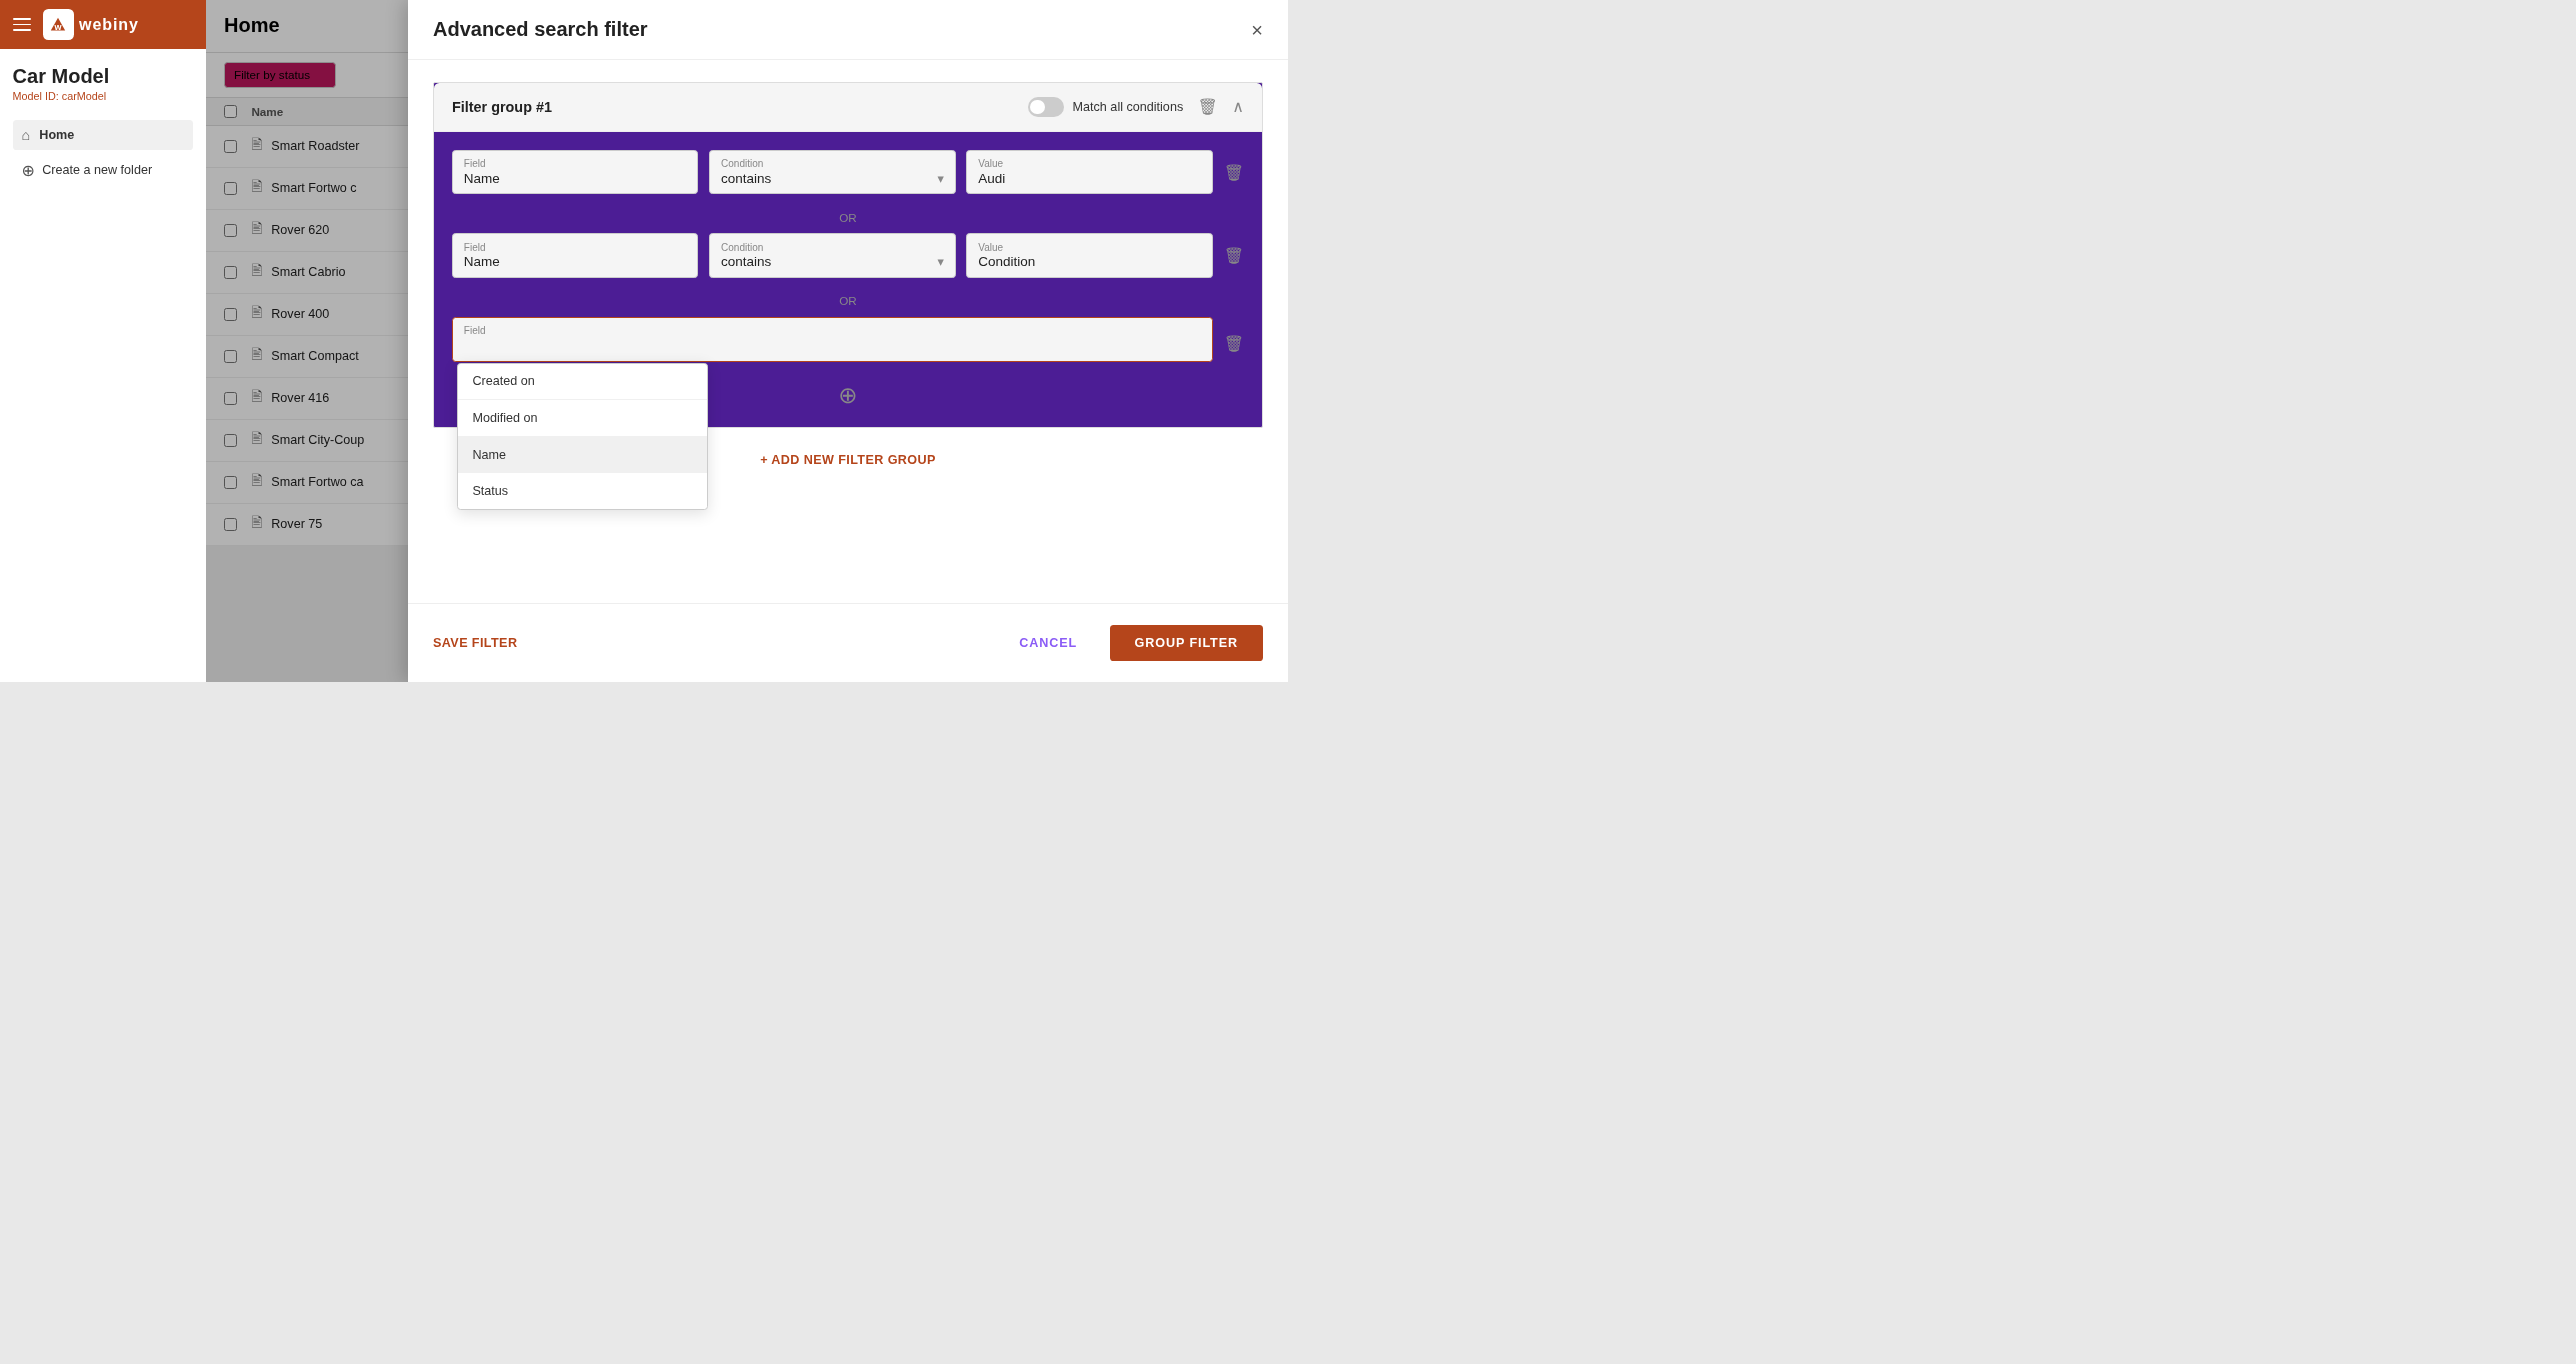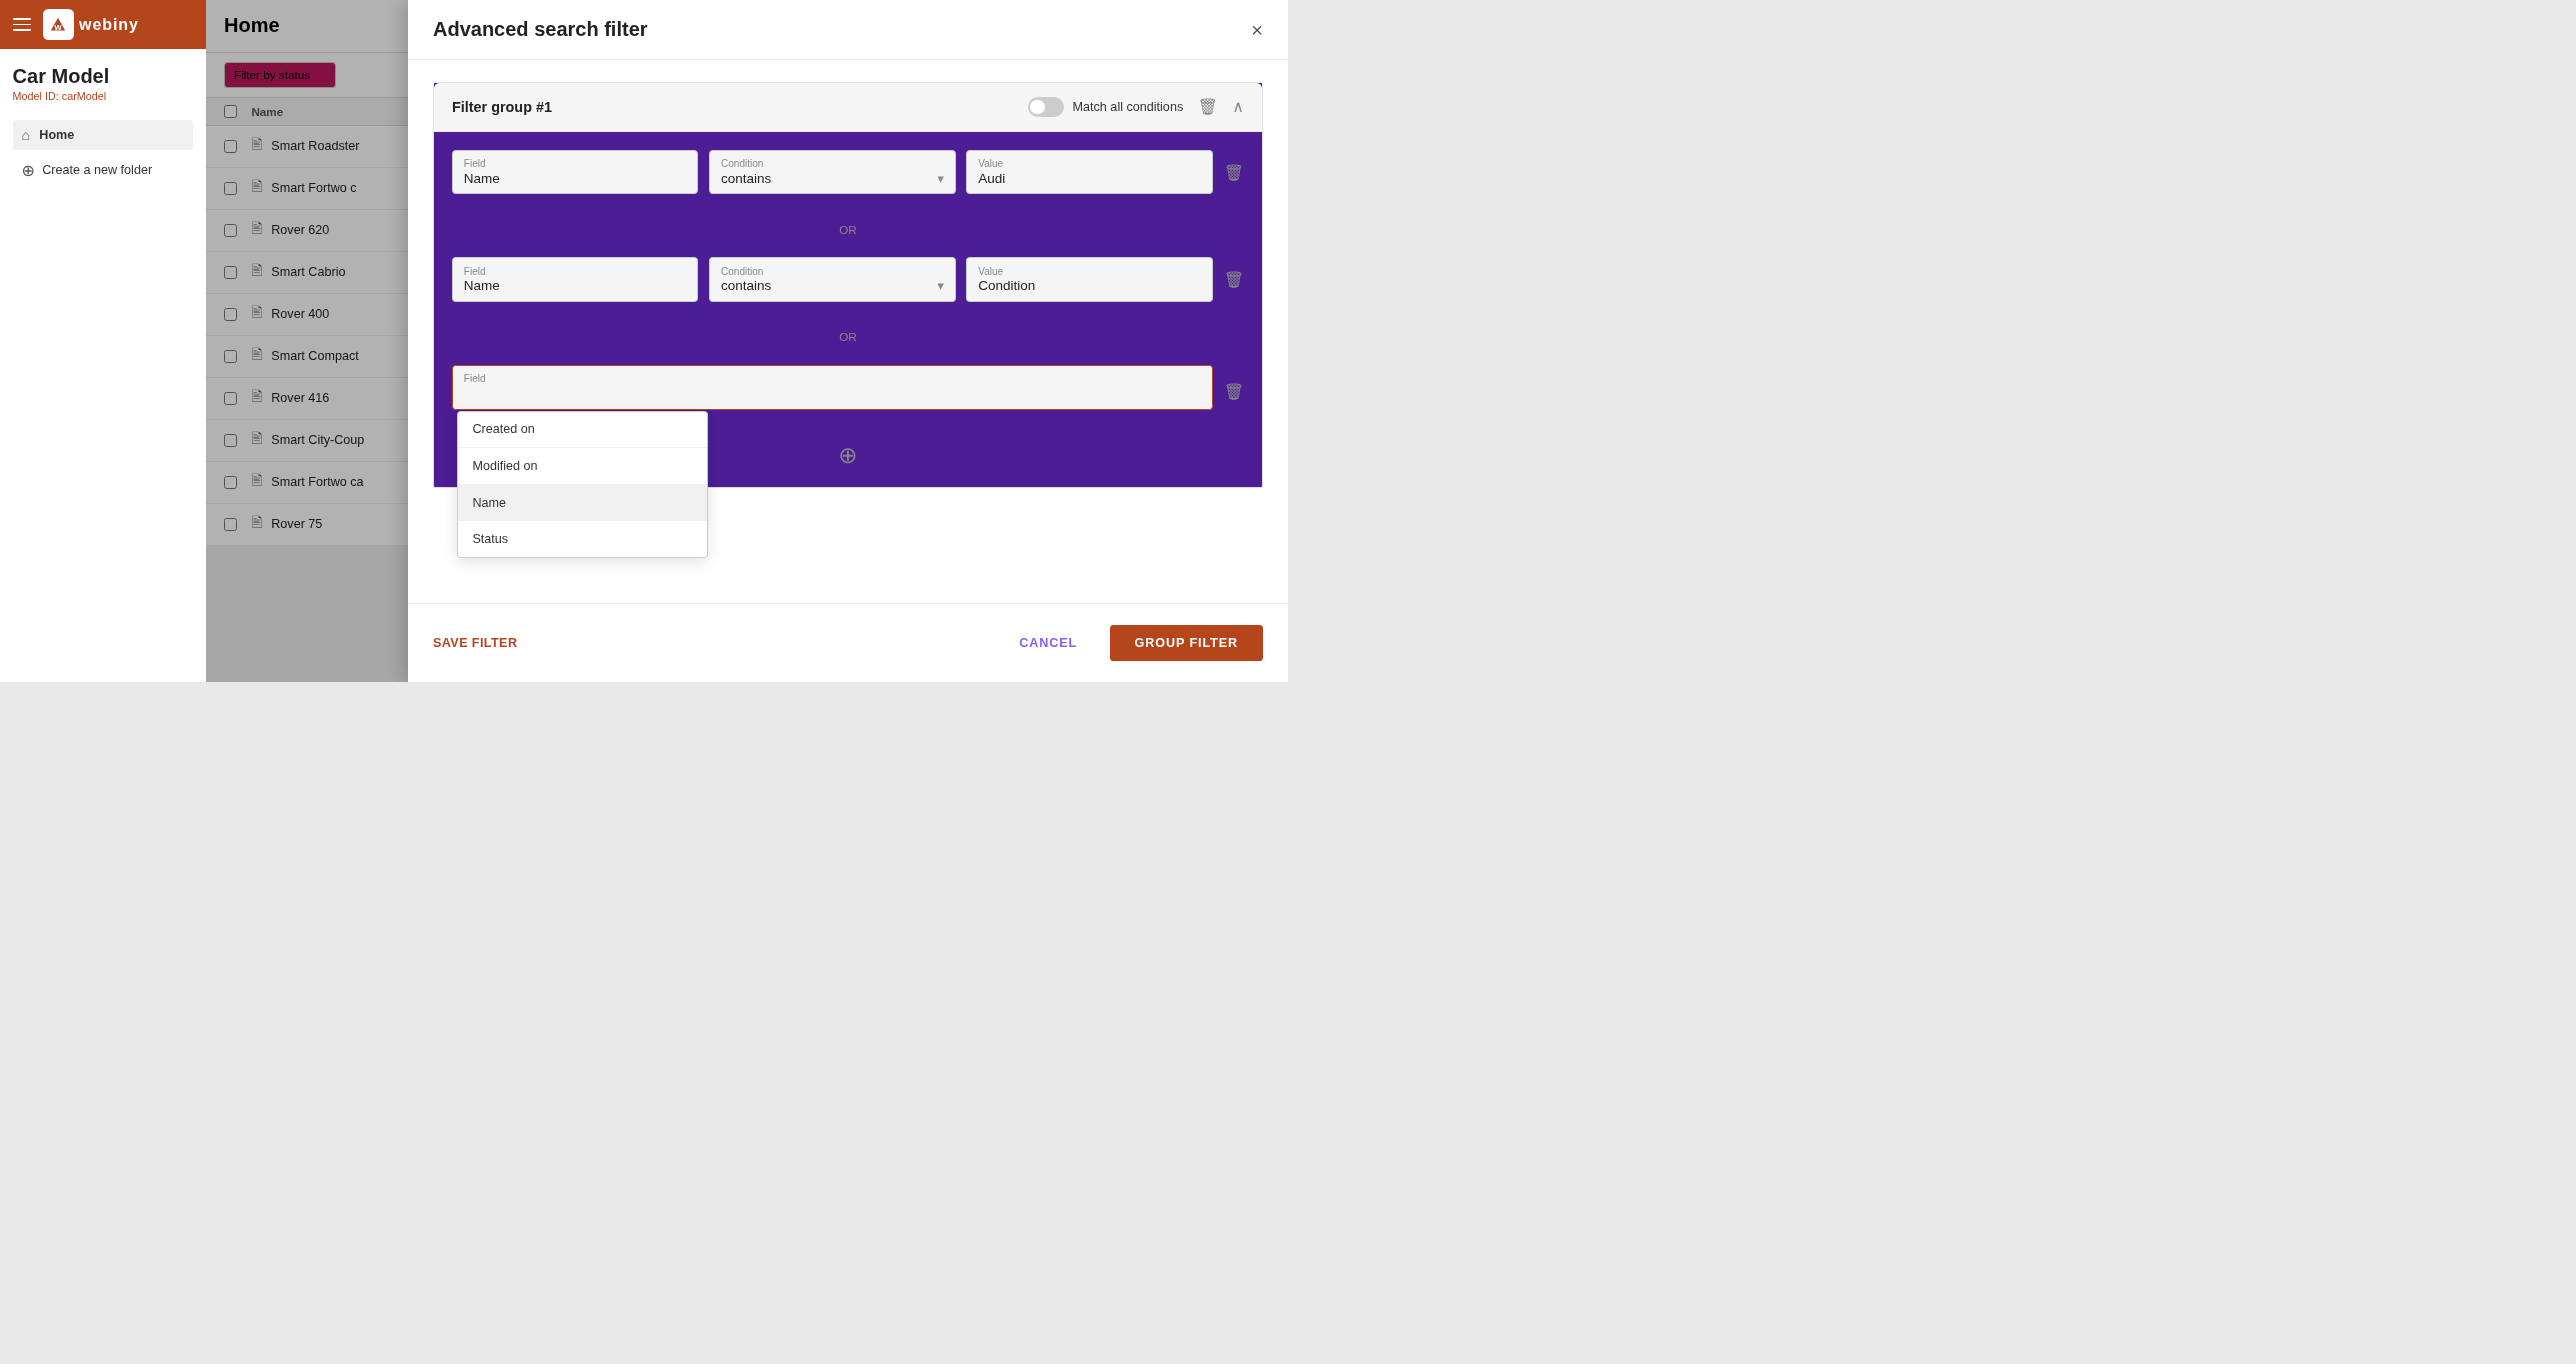--- a/index.html
+++ b/index.html
@@ -143,21 +143,21 @@
       position: relative; cursor: pointer; flex-shrink: 0;
     }
     .toggle-switch .knob {
       position: absolute; top: 2.7px; left: 2.7px;
       width: 14.4px; height: 14.4px; background: #fff; border-radius: 50%;
     }
     .match-label { font-size: 12.6px; color: #333; }
     .delete-group-btn { cursor: pointer; font-size: 16px; color: #888; background: none; border: none; }
     .collapse-btn { cursor: pointer; font-size: 16px; color: #888; background: none; border: none; }
 
-    .filter-group-body { padding: 18px; display: flex; flex-direction: column; gap: 16px; position: relative; }
+    .filter-group-body { padding: 18px; display: flex; flex-direction: column; gap: 4px; position: relative; }
 
     .filter-row {
       display: flex; align-items: flex-start; gap: 10.8px; margin-bottom: 7.2px;
     }
     .field-box {
       flex: 1; border: 0.9px solid #ccc; border-radius: 3.6px; background: #f5f5f5;
       padding: 7.2px 10.8px; position: relative;
     }
     .field-box.active-field { border-color: #b5451b; border-bottom: 1.8px solid #b5451b; }
     .field-box label { font-size: 10px; color: #888; display: block; margin-bottom: 1.8px; }
@@ -413,20 +413,23 @@
                   <div class="field-dropdown-item">Status</div>
                 </div>
               </div>
               <button class="delete-row-btn" style="margin-top:9px;">🗑</button>
             </div>
 
             <button class="add-condition-btn">⊕</button>
           </div>
         </div>
 
+        <button class="add-group-btn">
+          <span>+ ADD NEW FILTER GROUP</span>
+        </button>
       </div>
 
       <div class="modal-footer">
         <button class="save-filter-btn">SAVE FILTER</button>
         <div class="footer-right">
           <button class="cancel-btn">CANCEL</button>
           <button class="apply-btn">GROUP FILTER</button>
         </div>
       </div>
     </div>

